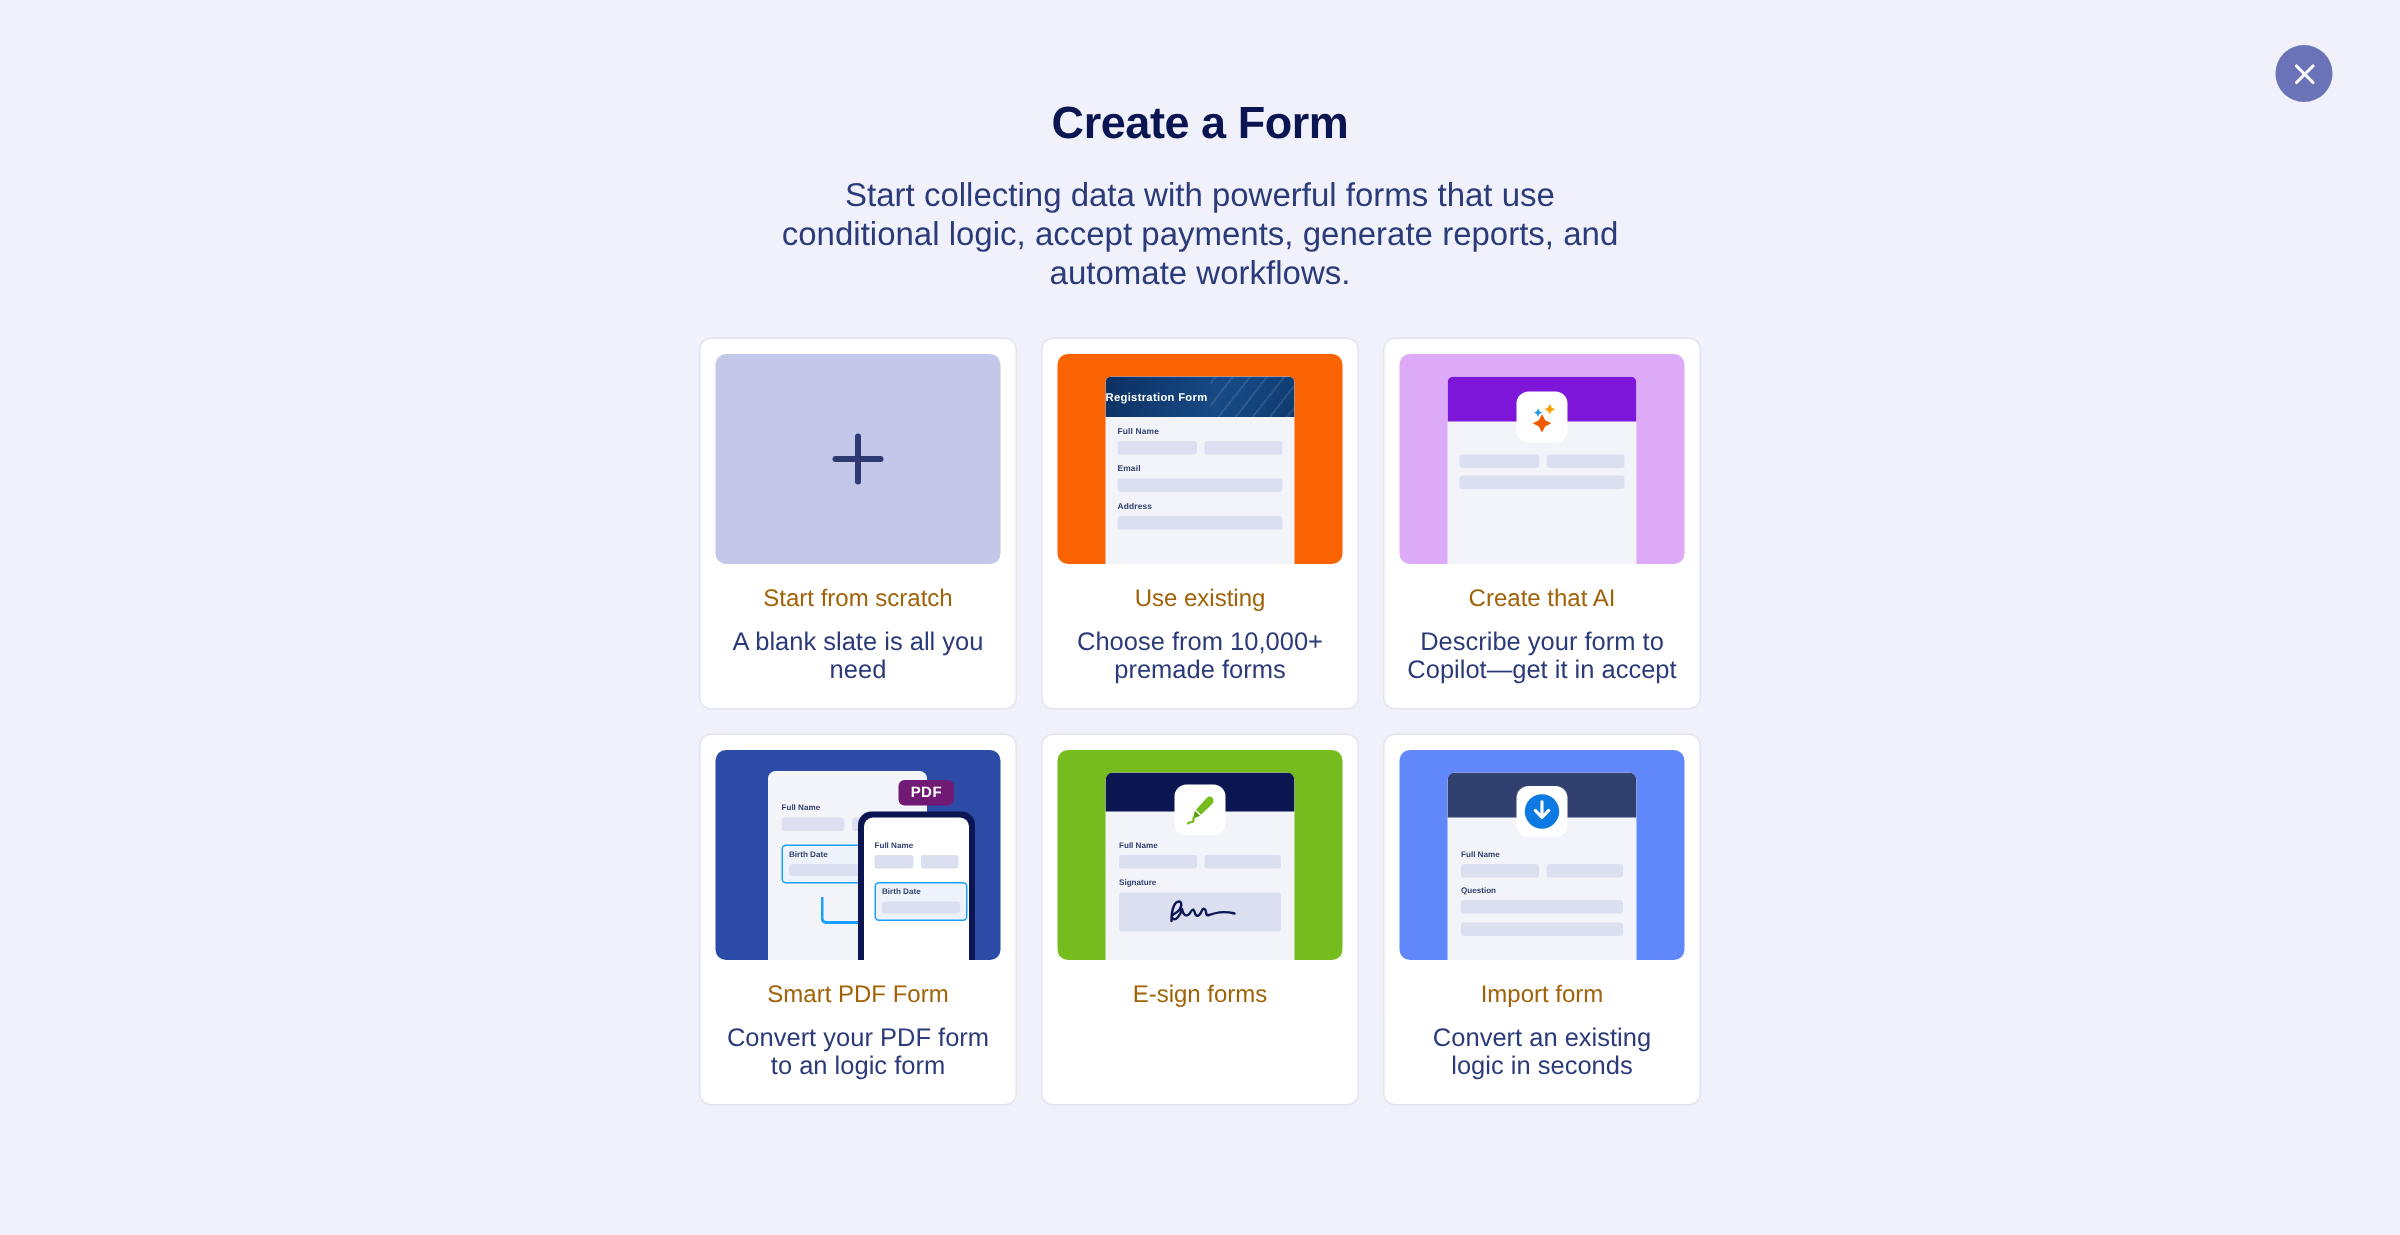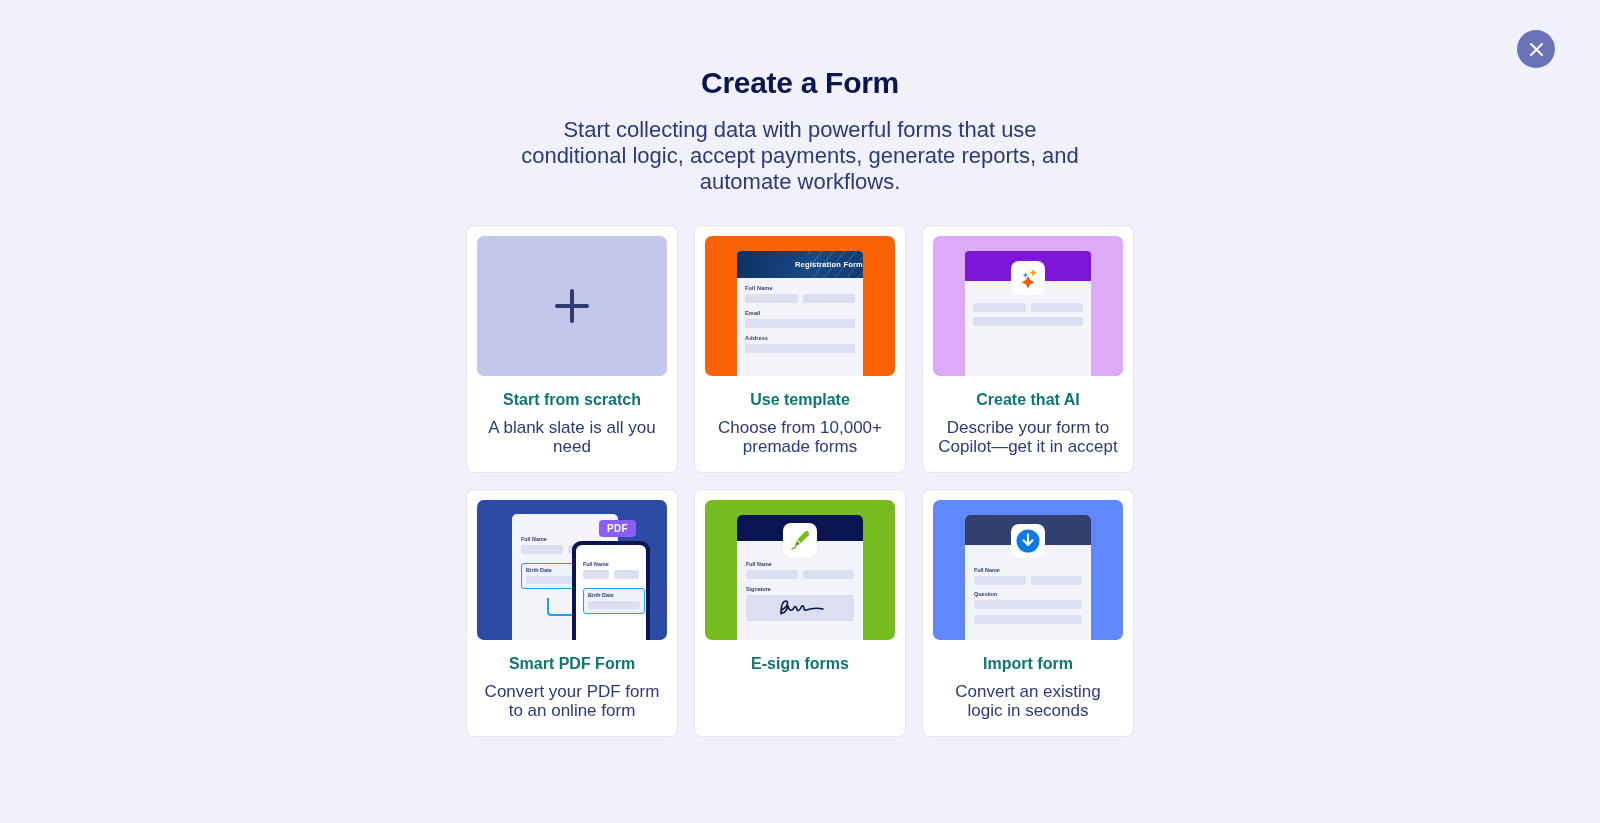--- a/index.html
+++ b/index.html
@@ -86,22 +86,22 @@
     border-radius: 7px;
     overflow: hidden;
     position: relative;
     flex: none;
   }
 
   .card-title {
     margin-top: 15px;
     text-align: center;
     font-size: 16px;
-    font-weight: bold;
-    color: #0f766e;
+    font-weight: normal;
+    color: #a16207;
   }
   .card-desc {
     margin-top: 9px;
     text-align: center;
     font-size: 17px;
     line-height: 19px;
     color: #2b3a79;
     padding: 0 4px;
   }
 
@@ -139,21 +139,21 @@
     background: #f3f4fa;
     border-radius: 4px 4px 0 0;
     overflow: hidden;
     height: 125px;
   }
   .mf-head {
     height: 27px;
     background: linear-gradient(115deg, #0d2f61 0%, #174a86 60%, #0f3a6e 100%);
     display: flex;
     align-items: center;
-    justify-content: flex-end;
+    justify-content: flex-start;
     position: relative;
     overflow: hidden;
   }
   .mf-head::after {
     content: "";
     position: absolute;
     top: -14px; right: -4px;
     width: 60px; height: 60px;
     background:
       repeating-linear-gradient(-52deg, rgba(255,255,255,.10) 0 1.5px, transparent 1.5px 9px);
@@ -228,21 +228,21 @@
     margin-left: -14px;
     background: #f4f5fb;
     border-radius: 5px 5px 0 0;
     height: 126px;
     padding: 22px 9px 0 9px;
     position: relative;
   }
   .pdf-badge {
     position: absolute;
     top: 6px; right: -18px;
-    background: #8b5cf6;
+    background: #701a75;
     color: #fff;
     font-size: 10px;
     font-weight: bold;
     padding: 3px 8px;
     border-radius: 4px;
     letter-spacing: .3px;
   }
   .pdf-label {
     font-size: 5.4px;
     font-weight: bold;
@@ -414,21 +414,21 @@
             <div class="mf-row">
               <div class="mf-input"></div>
             </div>
             <div class="mf-label">Address</div>
             <div class="mf-row">
               <div class="mf-input"></div>
             </div>
           </div>
         </div>
       </div>
-      <div class="card-title">Use template</div>
+      <div class="card-title">Use existing</div>
       <div class="card-desc">Choose from 10,000+ premade forms</div>
     </div>
 
     <div class="card">
       <div class="thumb t-ai">
         <div class="ai-card">
           <div class="ai-head"></div>
           <div class="ai-badge">
             <svg width="26" height="26" viewBox="0 0 26 26">
               <path d="M13 11 L15.1 15.1 L19.2 17.2 L15.1 19.3 L13 23.4 L10.9 19.3 L6.8 17.2 L10.9 15.1 Z" fill="#f05a00"></path>
@@ -474,21 +474,21 @@
               <div class="pdf-input"></div>
             </div>
             <div class="pdf-field-hl">
               <div class="pdf-label">Birth Date</div>
               <div class="pdf-input"></div>
             </div>
           </div>
         </div>
       </div>
       <div class="card-title">Smart PDF Form</div>
-      <div class="card-desc">Convert your PDF form to an online form</div>
+      <div class="card-desc">Convert your PDF form to an logic form</div>
     </div>
 
     <div class="card">
       <div class="thumb t-esign">
         <div class="es-card">
           <div class="es-head"></div>
           <div class="es-badge">
             <svg width="24" height="24" viewBox="0 0 24 24">
               <path d="M20 3.5 c-1 -0.8 -2.6 -0.6 -3.5 0.4 L9.3 11.8 l3.4 3.4 l7.6 -7.4 c1 -1 1.1 -3 -0.3 -4.3 Z" fill="#77bc1f"></path>
               <path d="M8.6 12.5 l3.4 3.4 l-4.6 2 Z" fill="#5a9a12"></path>

